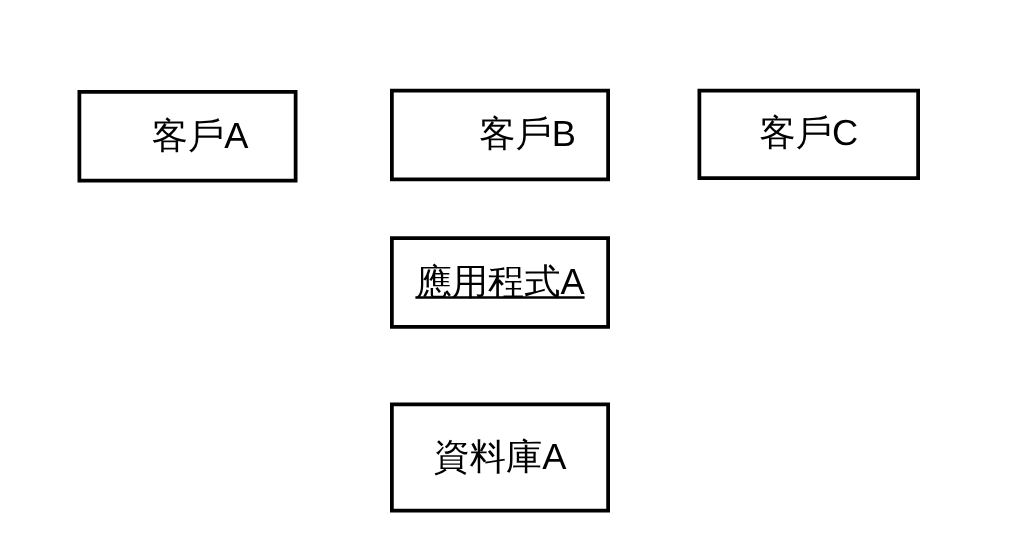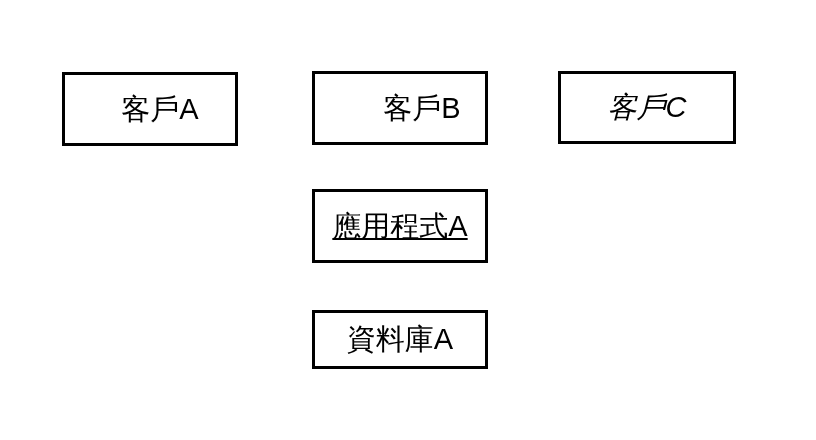--- a/index.html
+++ b/index.html
@@ -23,23 +23,23 @@
     color: var(--text, #000000);
     display: flex;
     align-items: center;
     justify-content: center;
     font-size: 29px;
     line-height: 1;
     white-space: nowrap;
   }
   .node-client-a { left: 62px;  top: 72px;  width: 176px; height: 74px; padding-left: 20px; }
   .node-client-b { left: 312px; top: 71px;  width: 176px; height: 74px; padding-left: 44px; }
-  .node-client-c { left: 558px; top: 71px;  width: 178px; height: 73px; font-style: italic; }
+  .node-client-c { left: 558px; top: 71px;  width: 178px; height: 73px; }
   .node-app-a    { left: 312px; top: 189px; width: 176px; height: 74px; text-decoration: underline; }
-  .node-db-a     { left: 312px; top: 310px; width: 176px; height: 59px; }
+  .node-db-a     { left: 312px; top: 322px; width: 176px; height: 88px; }
 </style>
 </head>
 <body>
 
 <div class="canvas" style="--bg: #ffffff; --node-bg: #ffffff; --border: #000000; --text: #000000;">
 
   <div class="node node-client-a">
     <span>客戶A</span>
   </div>
 

